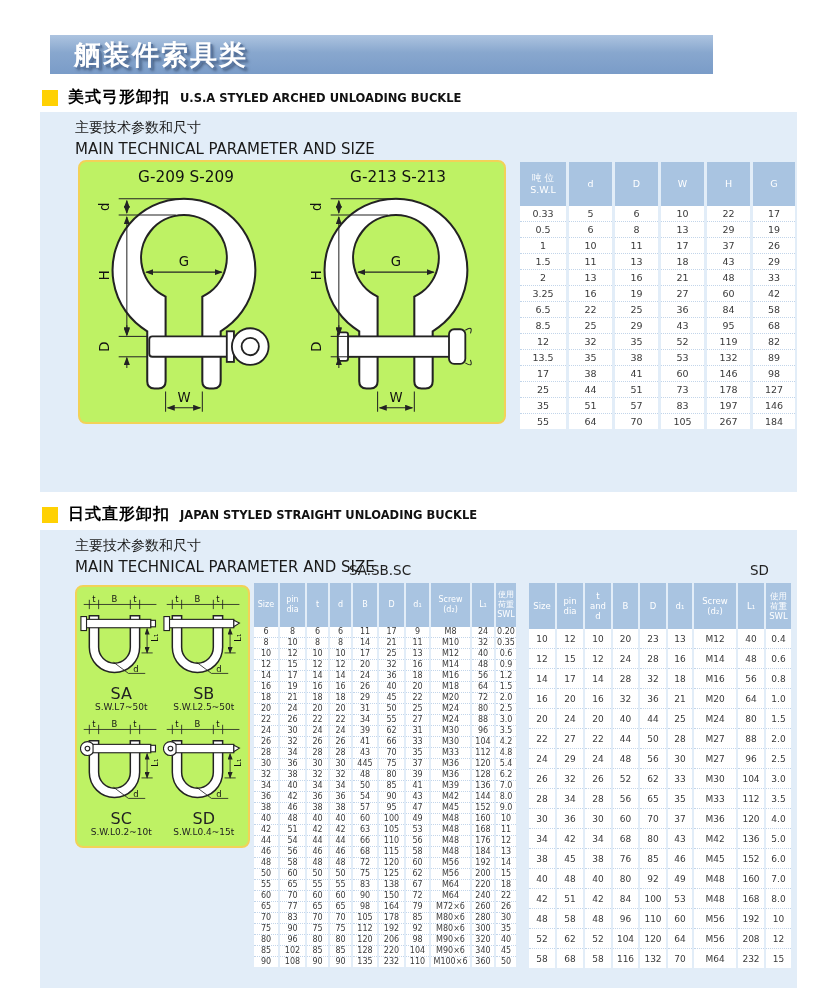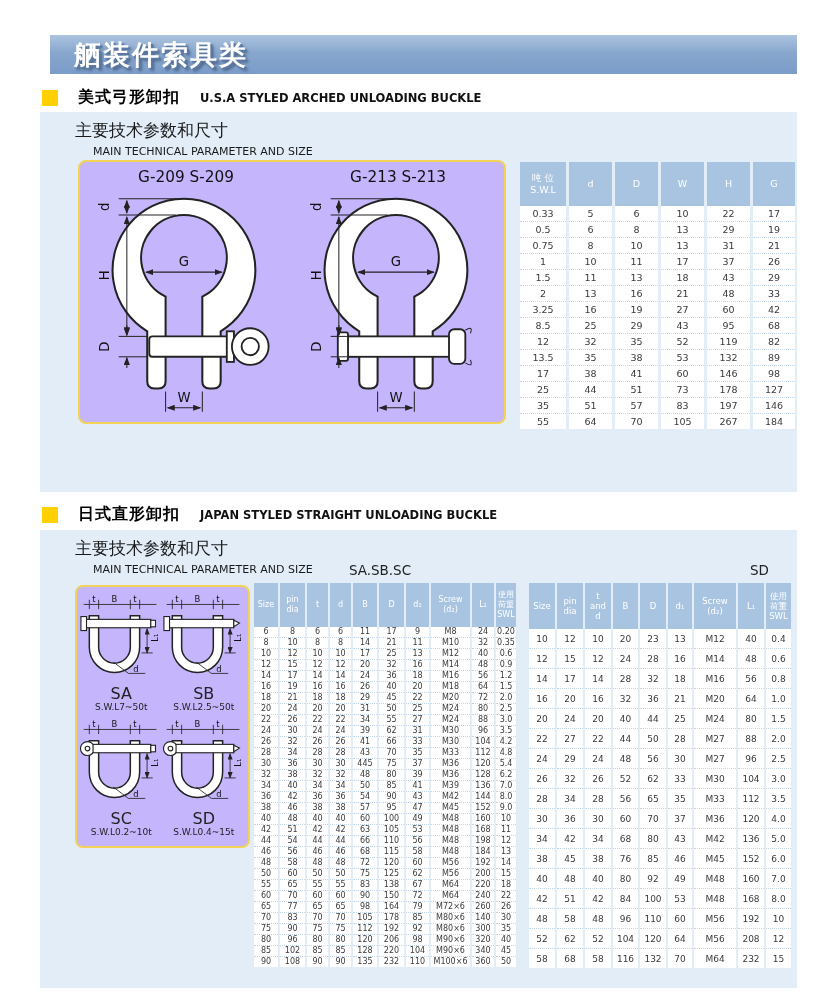--- a/index.html
+++ b/index.html
@@ -2,44 +2,44 @@
 <html><head>
 <meta charset="utf-8">
 <style>
   html,body{margin:0;padding:0;}
   body{
     width:830px;height:1000px;background:#ffffff;position:relative;overflow:hidden;
     font-family:"DejaVu Sans","Liberation Sans",sans-serif;
   }
   
   .banner{
-    position:absolute;left:50px;top:35px;width:747px;height:39px;box-sizing:border-box;
+    position:absolute;left:50px;top:35px;width:663px;height:39px;box-sizing:border-box;
     background:linear-gradient(180deg,#adc4e0 0%,#88a7ce 45%,#7revolve 100%);
     background:linear-gradient(180deg,#adc4e0 0%,#88a7ce 45%,#7a9cc8 100%);
     display:flex;align-items:center;gap:16px;padding-left:24px;
   }
   .banner-zh{font-size:27px;font-weight:bold;color:#ffffff;letter-spacing:2px;
     text-shadow:2px 2px 0 #5a78a3,3px 3px 3px rgba(20,35,60,.55);}
   .banner-en{font-size:17px;font-weight:bold;color:#e8ecf1;letter-spacing:.5px;margin-top:5px;
     text-shadow:1px 2px 2px rgba(35,55,85,.85);}
   
-  .sec{position:absolute;left:42px;display:flex;align-items:center;gap:20px;}
+  .sec{position:absolute;left:42px;display:flex;align-items:center;gap:10px;}
   .sec .bullet{width:16px;height:16px;background:#ffd103;flex:none;}
   .sec .zh{font-size:16px;font-weight:bold;color:#000;letter-spacing:1px;}
   .sec .en{font-size:11.5px;font-weight:bold;color:#111;}
   #sec1{top:87px;} #sec2{top:504px;}
   
   .panel{position:absolute;left:40px;width:757px;background:#e2edf8;}
   #panel1{top:112px;height:380px;}
   #panel2{top:530px;height:458px;}
   .param{position:absolute;left:35px;top:7px;color:#1a1a1a;}
-  .param .p-zh{font-size:17px;margin-bottom:3px;}
-  .param .p-en{font-size:11px;margin-left:18px;}
+  .param .p-zh{font-size:14px;margin-bottom:3px;}
+  .param .p-en{font-size:15px;}
   
-  .dbox{position:absolute;background:#c4b5fd;border:2px solid #f2d258;border-radius:8px;box-sizing:border-box;}
+  .dbox{position:absolute;background:#bef264;border:2px solid #f2d258;border-radius:8px;box-sizing:border-box;}
   #dbox1{left:38px;top:48px;width:428px;height:264px;display:flex;justify-content:space-around;align-items:flex-start;padding-top:4px;}
   #dbox2{left:35px;top:55px;width:175px;height:263px;display:grid;grid-template-columns:1fr 1fr;padding:5px 3px;}
   .dcell{text-align:center;}
   .dcell .dname{font-size:16px;color:#222;line-height:11px;}
   .dcell .dswl{font-size:9px;color:#222;line-height:10px;margin-top:3px;}
   
   svg .body{fill:#fff;stroke:#232323;stroke-width:2;}
   svg .part{fill:#fff;stroke:#232323;stroke-width:1.8;}
   svg .dim{stroke:#232323;stroke-width:1;fill:none;}
   svg .dimtext{fill:#111;font-size:13px;}
@@ -187,28 +187,20 @@
         </tr>
         <tr>
           <td>0.5</td>
           <td>6</td>
           <td>8</td>
           <td>13</td>
           <td>29</td>
           <td>19</td>
         </tr>
         <tr>
-          <td>0.75</td>
-          <td>8</td>
-          <td>10</td>
-          <td>13</td>
-          <td>31</td>
-          <td>21</td>
-        </tr>
-        <tr>
           <td>1</td>
           <td>10</td>
           <td>11</td>
           <td>17</td>
           <td>37</td>
           <td>26</td>
         </tr>
         <tr>
           <td>1.5</td>
           <td>11</td>
@@ -225,20 +217,28 @@
           <td>48</td>
           <td>33</td>
         </tr>
         <tr>
           <td>3.25</td>
           <td>16</td>
           <td>19</td>
           <td>27</td>
           <td>60</td>
           <td>42</td>
+        </tr>
+        <tr>
+          <td>6.5</td>
+          <td>22</td>
+          <td>25</td>
+          <td>36</td>
+          <td>84</td>
+          <td>58</td>
         </tr>
         <tr>
           <td>8.5</td>
           <td>25</td>
           <td>29</td>
           <td>43</td>
           <td>95</td>
           <td>68</td>
         </tr>
         <tr>
@@ -683,21 +683,21 @@
         </tr>
         <tr>
           <td>44</td>
           <td>54</td>
           <td>44</td>
           <td>44</td>
           <td>66</td>
           <td>110</td>
           <td>56</td>
           <td>M48</td>
-          <td>198</td>
+          <td>176</td>
           <td>12</td>
         </tr>
         <tr>
           <td>46</td>
           <td>56</td>
           <td>46</td>
           <td>46</td>
           <td>68</td>
           <td>115</td>
           <td>58</td>
@@ -767,21 +767,21 @@
         </tr>
         <tr>
           <td>70</td>
           <td>83</td>
           <td>70</td>
           <td>70</td>
           <td>105</td>
           <td>178</td>
           <td>85</td>
           <td>M80×6</td>
-          <td>140</td>
+          <td>280</td>
           <td>30</td>
         </tr>
         <tr>
           <td>75</td>
           <td>90</td>
           <td>75</td>
           <td>75</td>
           <td>112</td>
           <td>192</td>
           <td>92</td>

